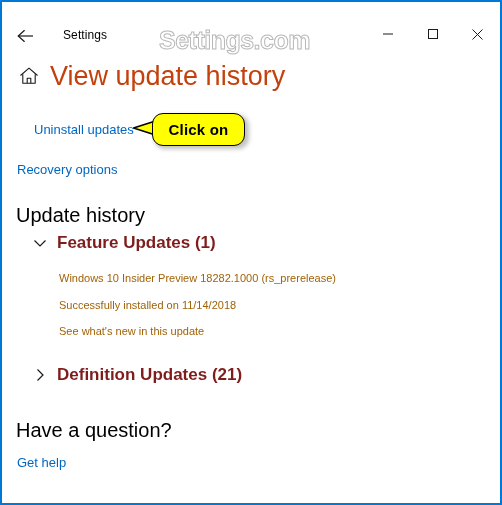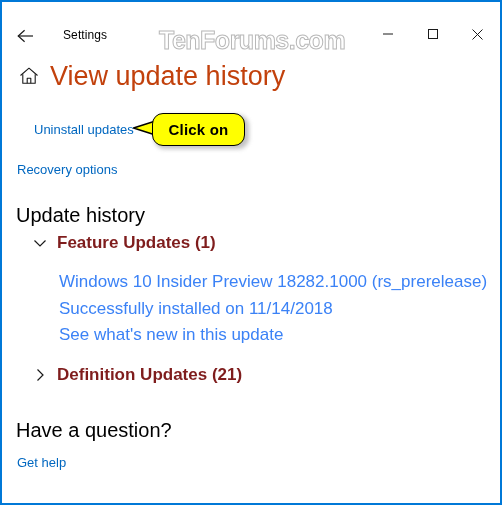--- a/index.html
+++ b/index.html
@@ -174,22 +174,22 @@
     font-size: 17px;
     font-weight: 700;
     color: #7f1d1d;
     white-space: nowrap;
   }
 
   
   .detail {
     position: absolute;
     left: 57px;
-    font-size: 17px;
-    color: #3b82f6;
+    font-size: 11px;
+    color: #a16207;
     white-space: nowrap;
   }
   .detail-name      { top: 270px; }
   .detail-status    { top: 297px; }
   .detail-link      { top: 323px; }
 
   .link-gethelp { position: absolute; left: 15px; top: 453px; text-align: center; }
 </style>
 </head>
 <body>
@@ -228,21 +228,21 @@
         <span>
           <svg width="13" height="13" viewBox="0 0 13 13">
             <line x1="1.5" y1="1.5" x2="11.5" y2="11.5" stroke="#1a1a1a" stroke-width="1"></line>
             <line x1="11.5" y1="1.5" x2="1.5" y2="11.5" stroke="#1a1a1a" stroke-width="1"></line>
           </svg>
         </span>
       </div>
     </div>
   </div>
 
-  <div class="watermark">TenForums.com</div>
+  <div class="watermark">Settings.com</div>
 
   <div class="page-header">
     <span class="home-icon">
       <svg width="22" height="22" viewBox="0 0 22 22">
         <path d="M2.5 10.5 L11 3.2 L19.5 10.5" fill="none" stroke="#1a1a1a" stroke-width="1.1" stroke-linejoin="round"></path>
         <path d="M4.8 9.2 L4.8 18.2 L17.2 18.2 L17.2 9.2" fill="none" stroke="#1a1a1a" stroke-width="1.1" stroke-linejoin="round"></path>
         <path d="M9.2 18.2 L9.2 13.2 L12.8 13.2 L12.8 18.2" fill="none" stroke="#1a1a1a" stroke-width="1.1" stroke-linejoin="round"></path>
       </svg>
     </span>
     <span class="page-title">View update history</span>

